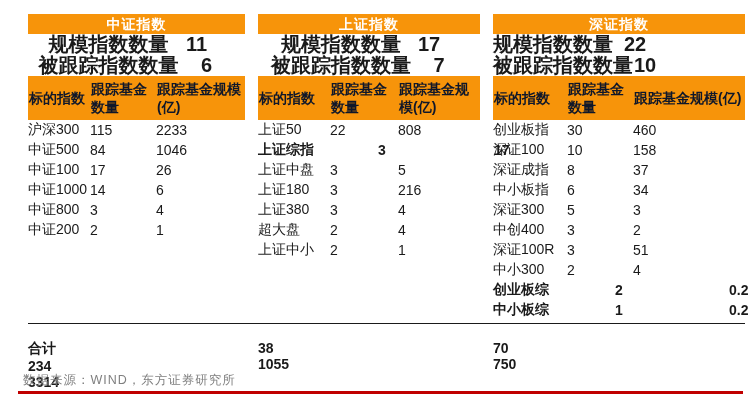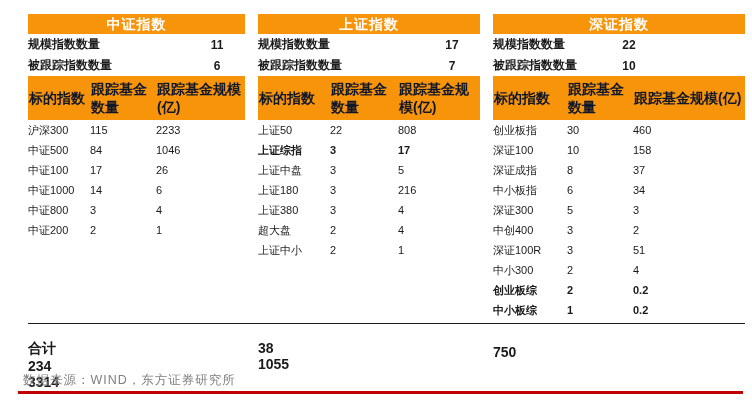--- a/index.html
+++ b/index.html
@@ -8,36 +8,36 @@
     position:relative; width:748px; height:405px; background:#ffffff;
     font-family:"Liberation Sans","DejaVu Sans",sans-serif;
     color:#1a1a1a; overflow:hidden;
   }
   .table-area { position:absolute; left:28px; top:14px; width:717px; }
   .sections { display:grid; grid-template-columns:217px 222px 252px; column-gap:13px; align-items:start; }
   .section-title {
     background:#F7940A; color:#ffffff; font-weight:bold; font-size:14px;
     height:20px; line-height:20px; text-align:center; letter-spacing:1px;
   }
-  .info-row { display:flex; justify-content:space-between; align-items:center; height:21px; font-size:12px; font-weight:bold; }
+  .info-row { display:flex; justify-content:center; align-items:center; height:21px; font-size:20px; font-weight:bold; }
   .info-label { white-space:nowrap; }
   .info-value { width:56px; text-align:center; }
   .sec3 .info-value { margin-right:88px; }
   .grid3 { display:grid; align-items:center; }
   .sec1 .grid3 { grid-template-columns:62px 66px 89px; }
   .sec2 .grid3 { grid-template-columns:72px 68px 82px; }
   .sec3 .grid3 { grid-template-columns:74px 66px 112px; }
   .col-header {
     background:#F7940A; color:#0f172a; font-weight:bold; font-size:14px;
     height:44px; line-height:1.3;
   }
   .col-header span { display:block; padding-left:1px; }
-  .data-row { height:20px; font-size:11px; }
+  .data-row { height:20px; font-size:14px; }
   .data-row .num { text-align:left; }
-  .data-row.bold { font-weight:bold; }
+  .data-row.bold { font-weight:bold;gap:48px; }
   .totals {
     display:grid; grid-template-columns:217px 222px 252px; column-gap:13px;
     border-top:1.5px solid #1a1a1a; margin-top:3px; padding-top:16px;
     font-weight:bold; font-size:14px;
   }
   .totals .tsec { height:21px; }
   .totals .num { }
   .source-note {
     position:absolute; left:23px; top:372px; font-size:12.5px; color:#7F7F7F; letter-spacing:1px;
   }
@@ -225,20 +225,21 @@
         <span class="num">234</span>
         <span class="num">3314</span>
       </div>
       <div class="tsec sec2 grid3">
         <span class="name"></span>
         <span class="num">38</span>
         <span class="num">1055</span>
       </div>
       <div class="tsec sec3 grid3">
         <span class="name"></span>
+        <span class="num">70</span>
         <span class="num">750</span>
       </div>
     </div>
   </div>
 
   <div class="source-note">数据来源：WIND，东方证券研究所</div>
   <div class="red-rule"></div>
 </div>
 
 </body></html>

